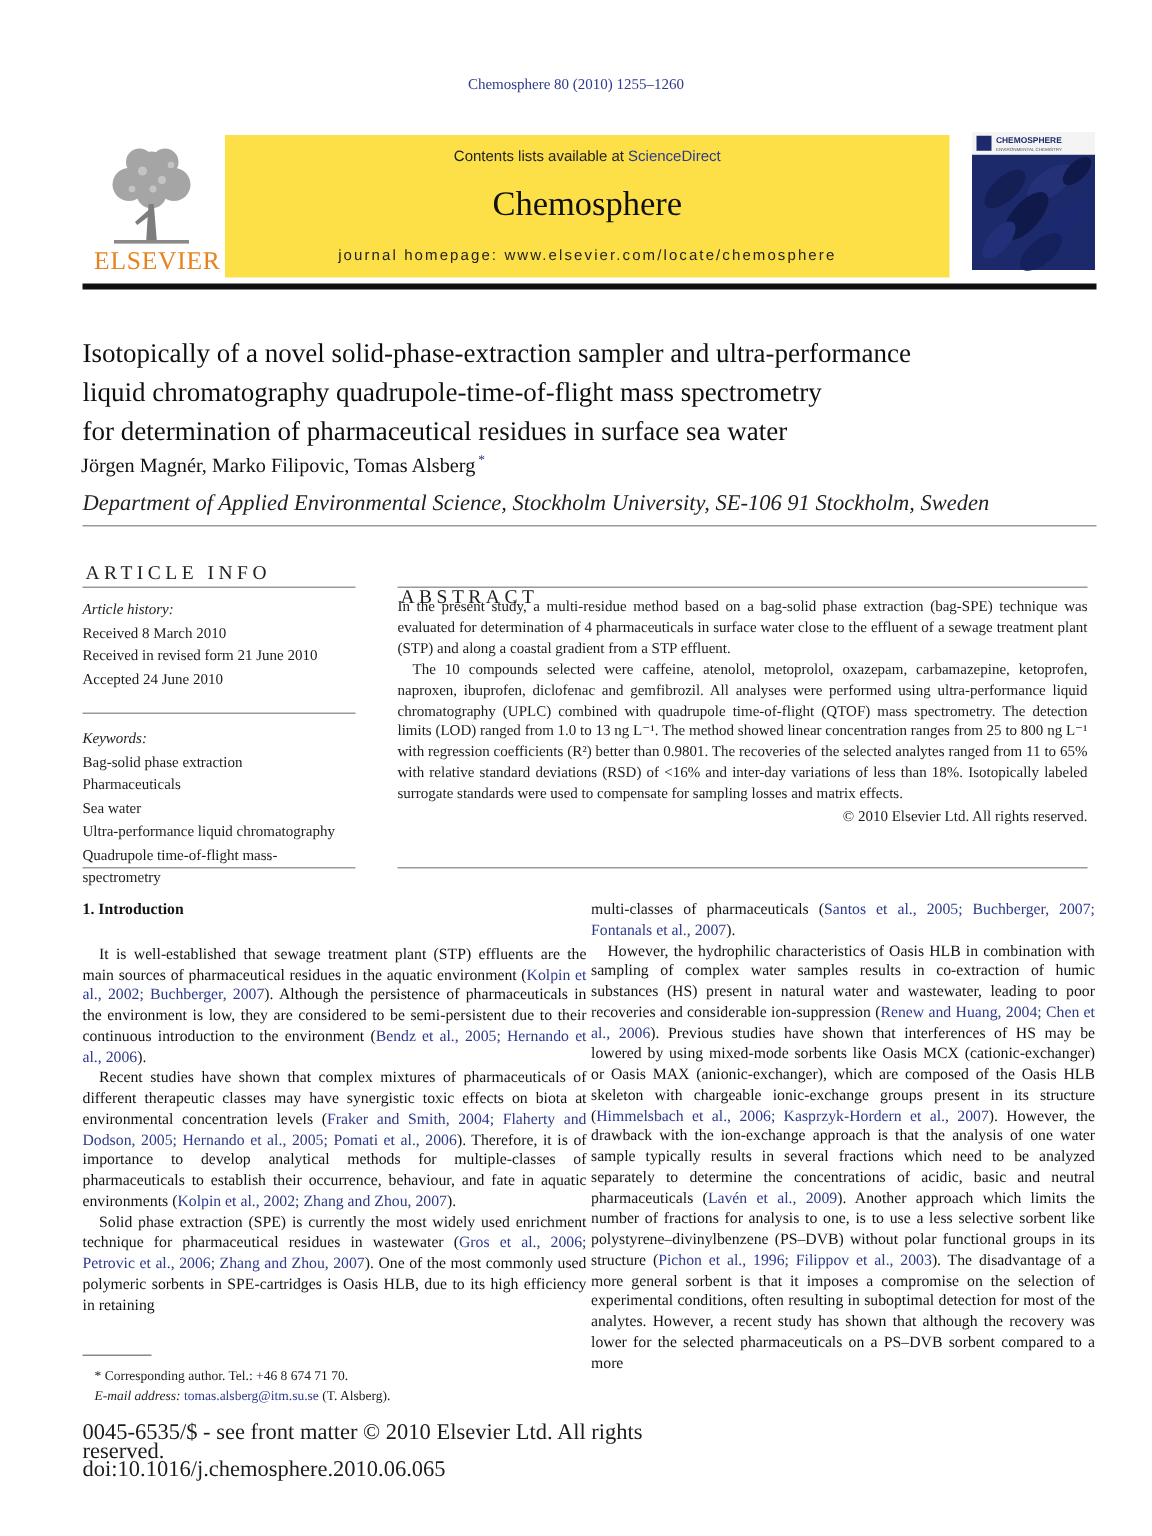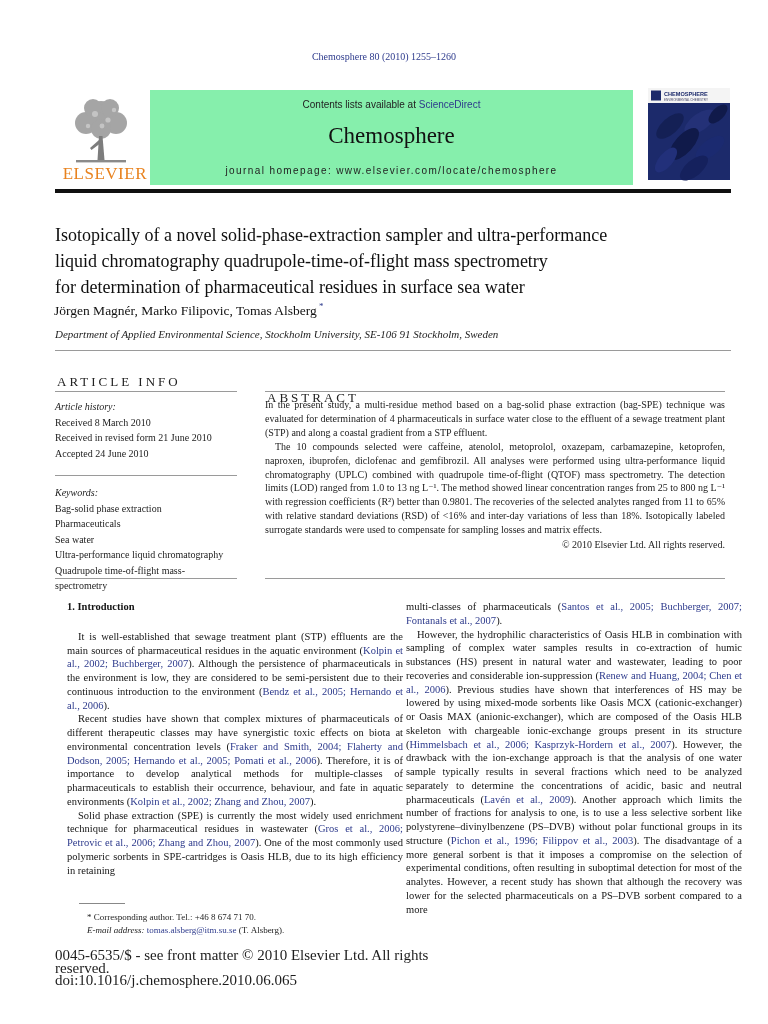--- a/index.html
+++ b/index.html
@@ -8,55 +8,55 @@
     font-family:"Liberation Serif","DejaVu Serif",serif;color:#1a1a1a;
     overflow:hidden;margin:0 auto;
   }
   .citation{position:absolute;top:51px;left:0;right:0;text-align:center;
     font-size:10px;color:#2d3a8c;}
   
   .hdr{position:absolute;left:55px;top:88px;width:676px;height:100px;}
   .logo-box{position:absolute;left:0;top:8px;width:92px;height:96px;text-align:right;}
   .logo-tree{display:block;margin:0 auto;}
   .logo-word{font-size:17px;color:#e8821e;letter-spacing:.5px;margin-top:-2px;}
-  .gray-box{position:absolute;left:95px;top:2px;width:483px;height:95px;background:#86efac;text-align:center;
+  .gray-box{position:absolute;left:95px;top:2px;width:483px;height:95px;background:#fde047;text-align:center;
     font-family:"Liberation Sans","DejaVu Sans",sans-serif;}
   .contents-line{margin-top:9px;font-size:10px;color:#222;}
   .sciencedirect{color:#2d3a8c;cursor:pointer;}
   .journal-name{font-family:"Liberation Serif","DejaVu Serif",serif;font-size:23px;color:#111;margin-top:13px;}
   .homepage-line{font-size:10px;letter-spacing:1.4px;color:#222;margin-top:16px;cursor:pointer;}
   .cover{position:absolute;left:593px;top:0;width:82px;height:98px;}
   .black-rule{position:absolute;left:55px;top:189px;width:676px;height:4px;background:#101010;}
   
   .title{position:absolute;left:55px;top:222px;width:660px;font-size:18px;line-height:26px;color:#0f0f0f;}
   .authors{position:absolute;left:54px;top:301px;width:660px;font-size:13.5px;color:#111;}
   .author-mark{color:#2d3a8c;font-size:9px;vertical-align:super;margin-left:2px;}
-  .affiliation{position:absolute;left:55px;top:328px;width:660px;font-style:italic;font-size:11px;color:#222;}
+  .affiliation{position:absolute;left:55px;top:328px;width:660px;font-style:italic;font-size:15px;color:#222;}
   .rule{position:absolute;background:#9a9a9a;height:1px;}
   
   .sec-head{position:absolute;font-size:13px;letter-spacing:3px;color:#222;}
   
   .info-col{position:absolute;left:55px;top:399px;width:195px;font-size:10px;line-height:15.5px;color:#1c1c1c;}
   .lbl-ital{font-style:italic;}
   .info-rule{width:182px;height:1px;background:#9a9a9a;margin:14px 0 9px 0;}
   
   .abs-col{position:absolute;left:265px;top:398px;width:460px;font-size:10px;line-height:13.9px;
     text-align:justify;color:#1c1c1c;}
   .abs-col .p2{text-indent:10px;}
   .abs-copy{text-align:right;margin-top:1px;}
   
-  .col{position:absolute;top:600px;width:336px;font-size:10.5px;line-height:13.75px;text-align:justify;color:#141414;margin-left:12px;}
+  .col{position:absolute;top:600px;width:336px;font-size:10.5px;line-height:13.75px;text-align:justify;color:#141414;}
   .col-left{left:55px;}
   .col-right{left:394px;}
   .intro-head{font-weight:bold;font-size:10.5px;margin-bottom:16px;text-align:left;}
   .para{text-indent:11px;}
   .para.noindent{text-indent:0;}
   .cite{color:#2d3a8c;cursor:pointer;}
   
-  .footnote{position:absolute;left:55px;top:903px;width:336px;font-size:9px;line-height:12.5px;color:#1c1c1c;margin-left:24px;}
+  .footnote{position:absolute;left:55px;top:903px;width:336px;font-size:9px;line-height:12.5px;color:#1c1c1c;}
   .fn-rule{width:46px;height:1px;background:#888;margin-bottom:7px;}
   .fn-line{padding-left:8px;}
   .email{color:#2d3a8c;cursor:pointer;}
   .issn{position:absolute;left:55px;top:949px;width:400px;font-size:15px;line-height:12.5px;color:#1c1c1c;}
   .doi{color:#1c1c1c;cursor:pointer;}
 </style>
 </head>
 <body>
 
 <div class="page">

